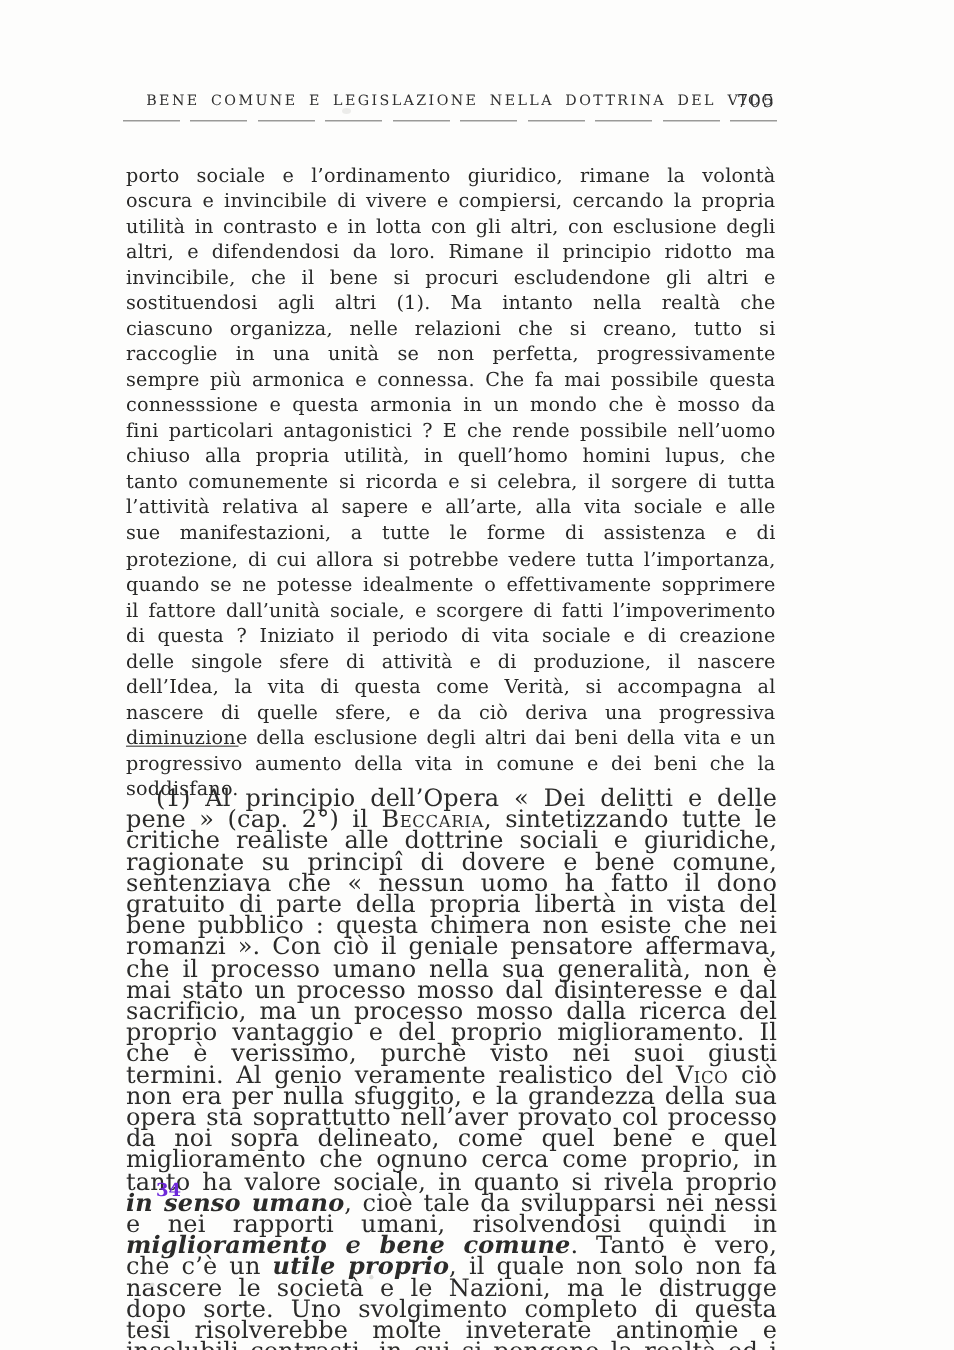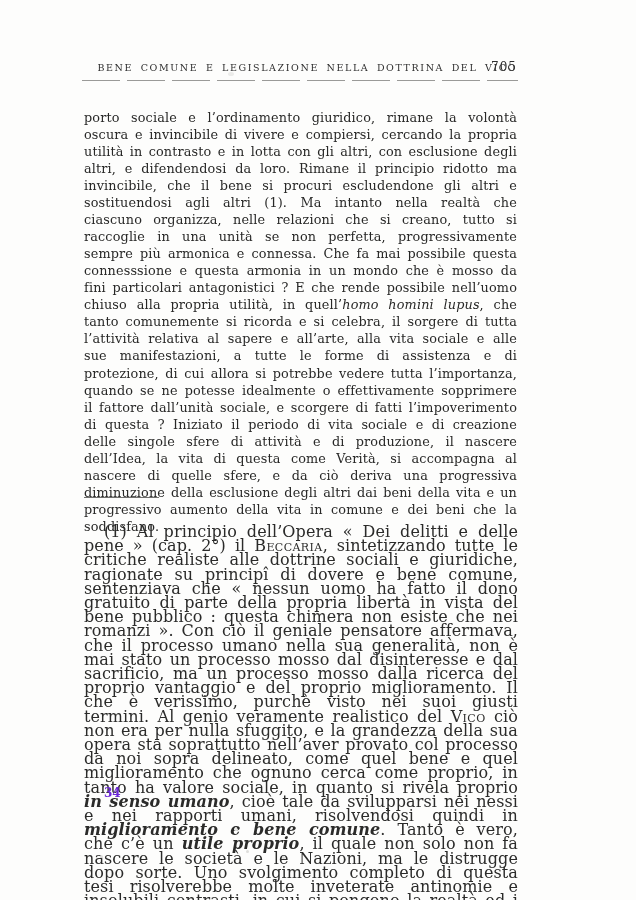--- a/index.html
+++ b/index.html
@@ -60,21 +60,21 @@
     top: 96px;
     left: 84px;
     width: 433px;
     font-size: 12.8px;
     line-height: 17.05px;
     text-align: justify;
     word-spacing: 1.6px;
     letter-spacing: 0.15px;
     color: #282827;
   }
-  .seg-italic { font-style: italic; }
+  .seg-italic { }
   .seg-em { font-style: italic; font-weight: bold; }
   .seg-sc { font-variant: small-caps; letter-spacing: 0.4px; }
   
   .fn-rule {
     position: absolute;
     top: 497px;
     left: 84px;
     width: 75px;
     height: 1px;
     background: #6f6f6d;

